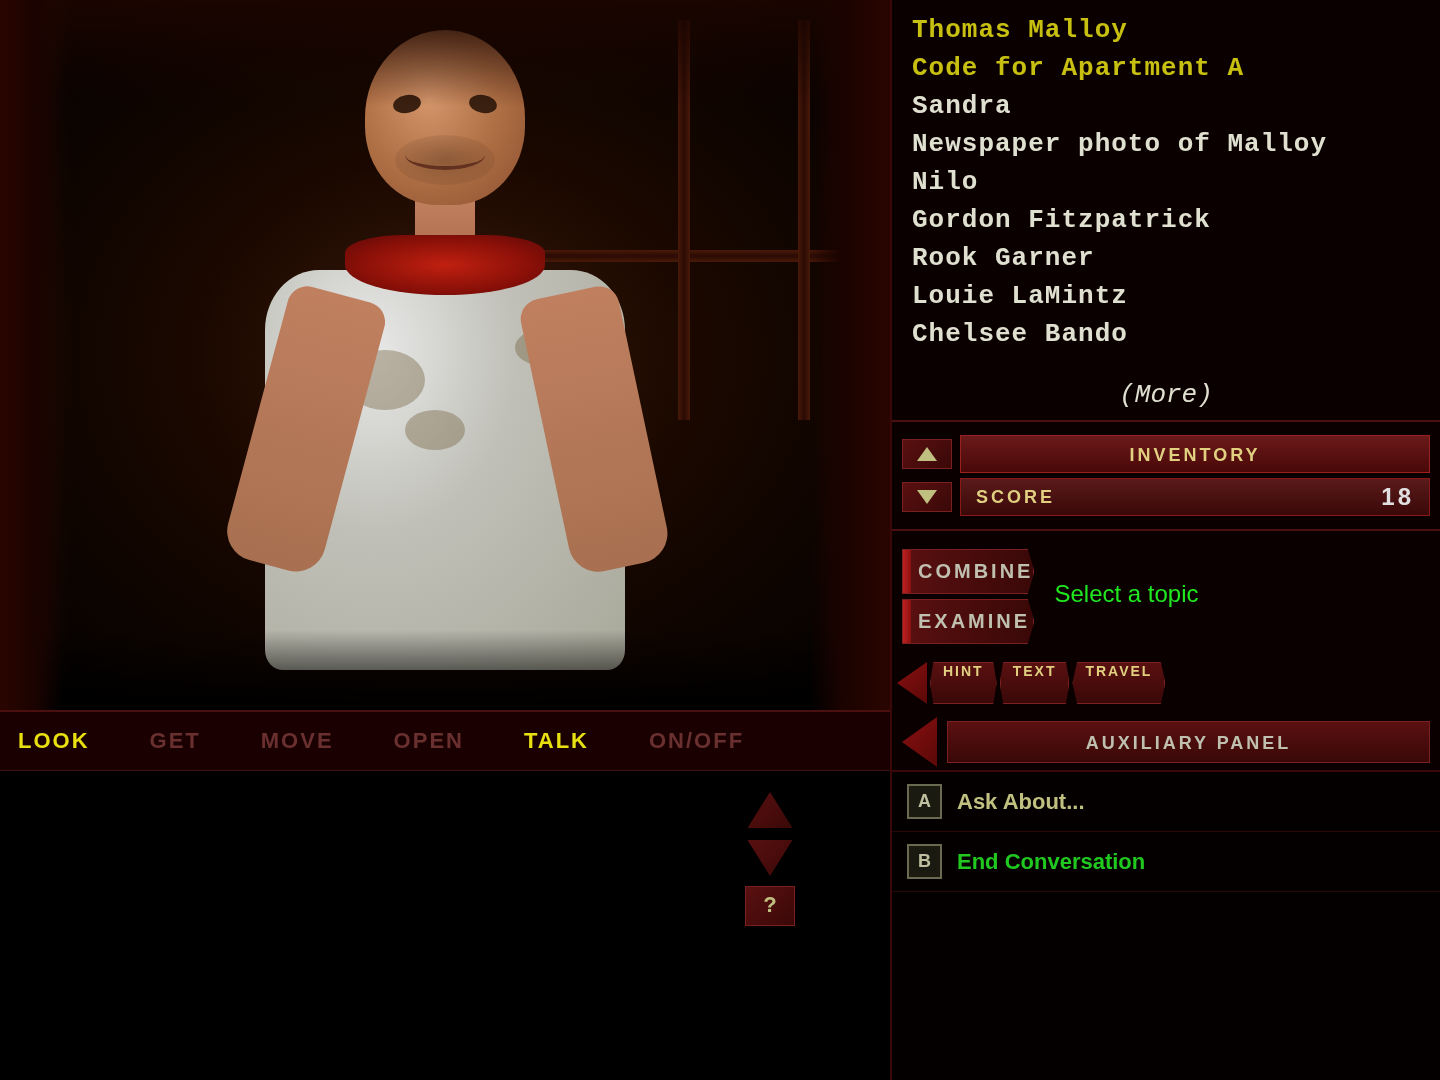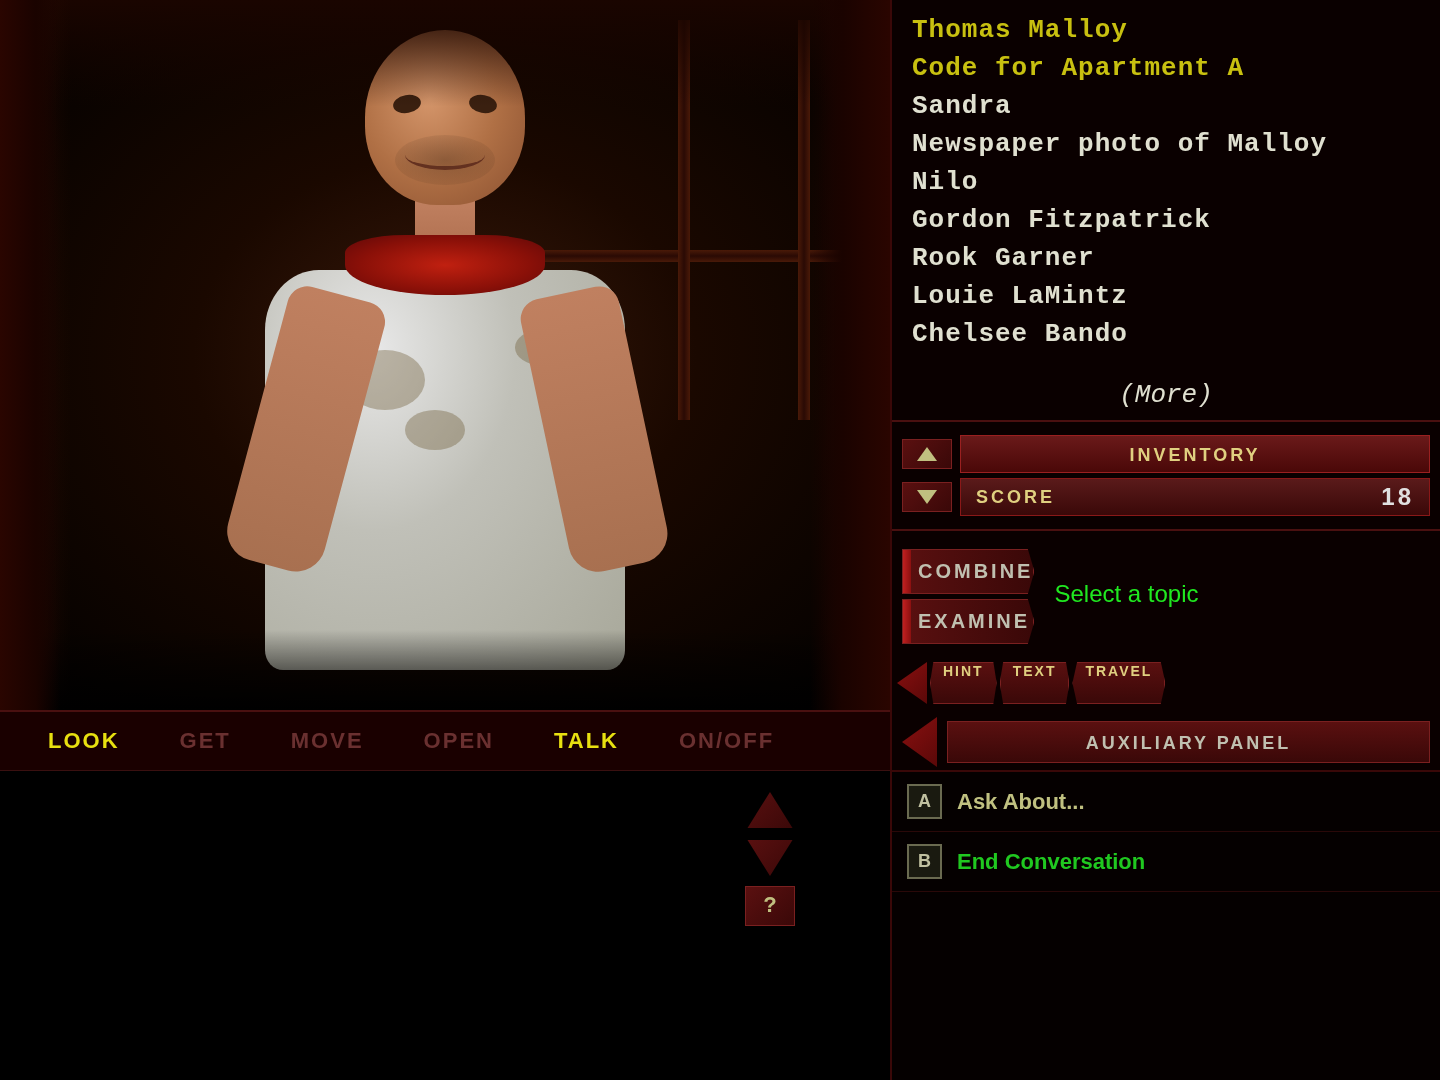--- a/index.html
+++ b/index.html
@@ -184,21 +184,21 @@
     #action-bar {
       position: absolute;
       left: 0;
       top: 710px;
       width: 890px;
       height: 60px;
       background: #1a0000;
       border-top: 2px solid #4a1010;
       display: flex;
       align-items: center;
-      padding: 0 48px;
+      padding: 0 18px;
       gap: 60px;
     }
 
     .action-btn {
       font-family: 'Arial Black', sans-serif;
       font-size: 22px;
       font-weight: 900;
       letter-spacing: 2px;
       cursor: pointer;
       text-transform: uppercase;

